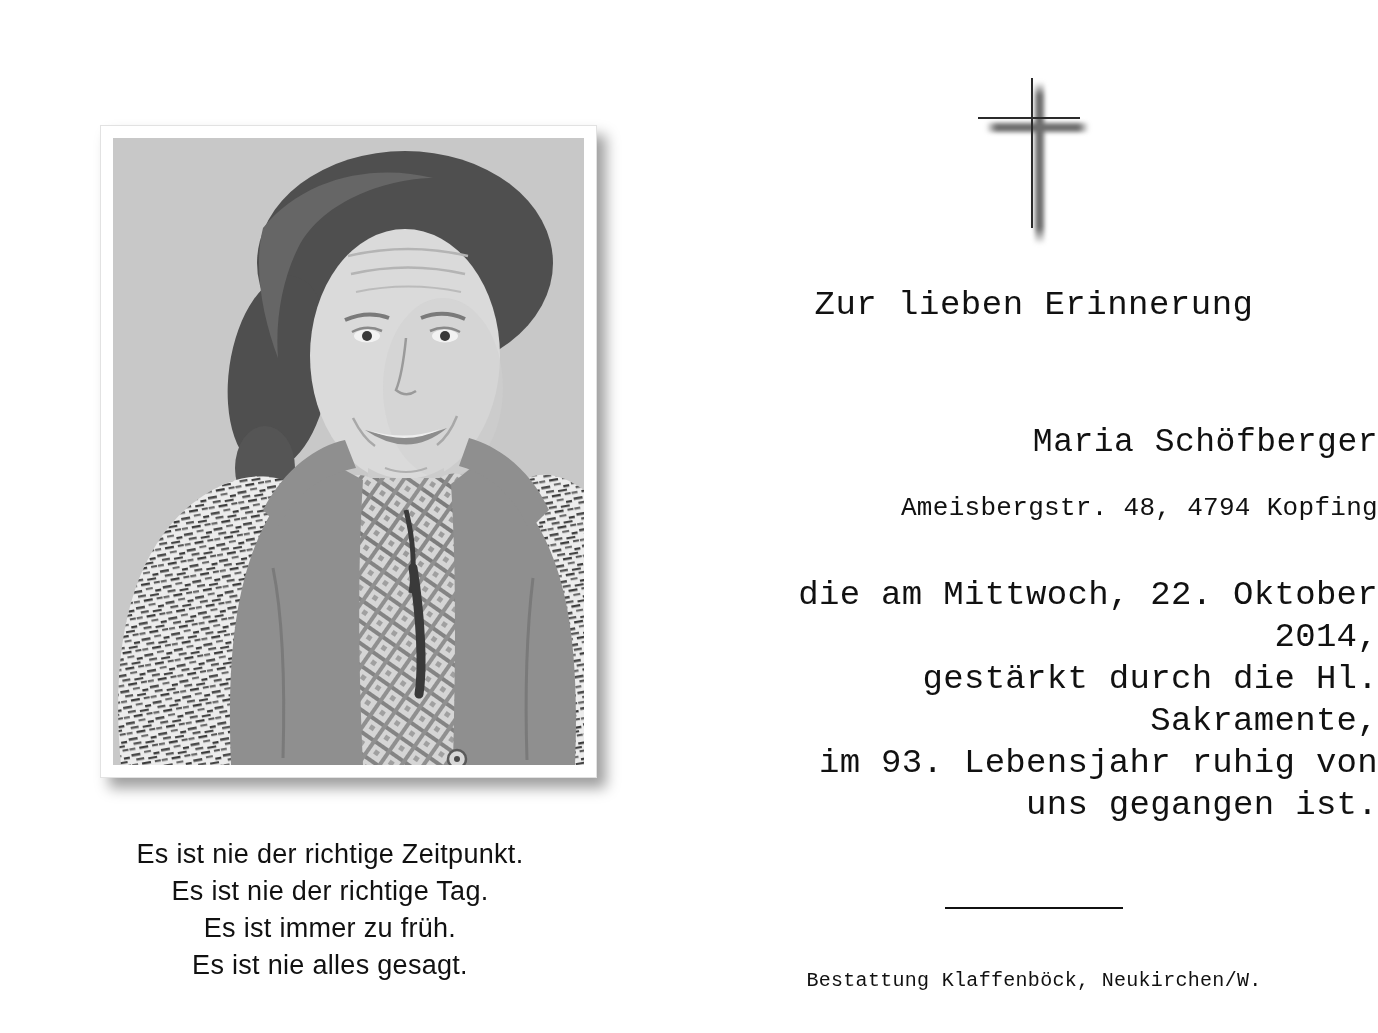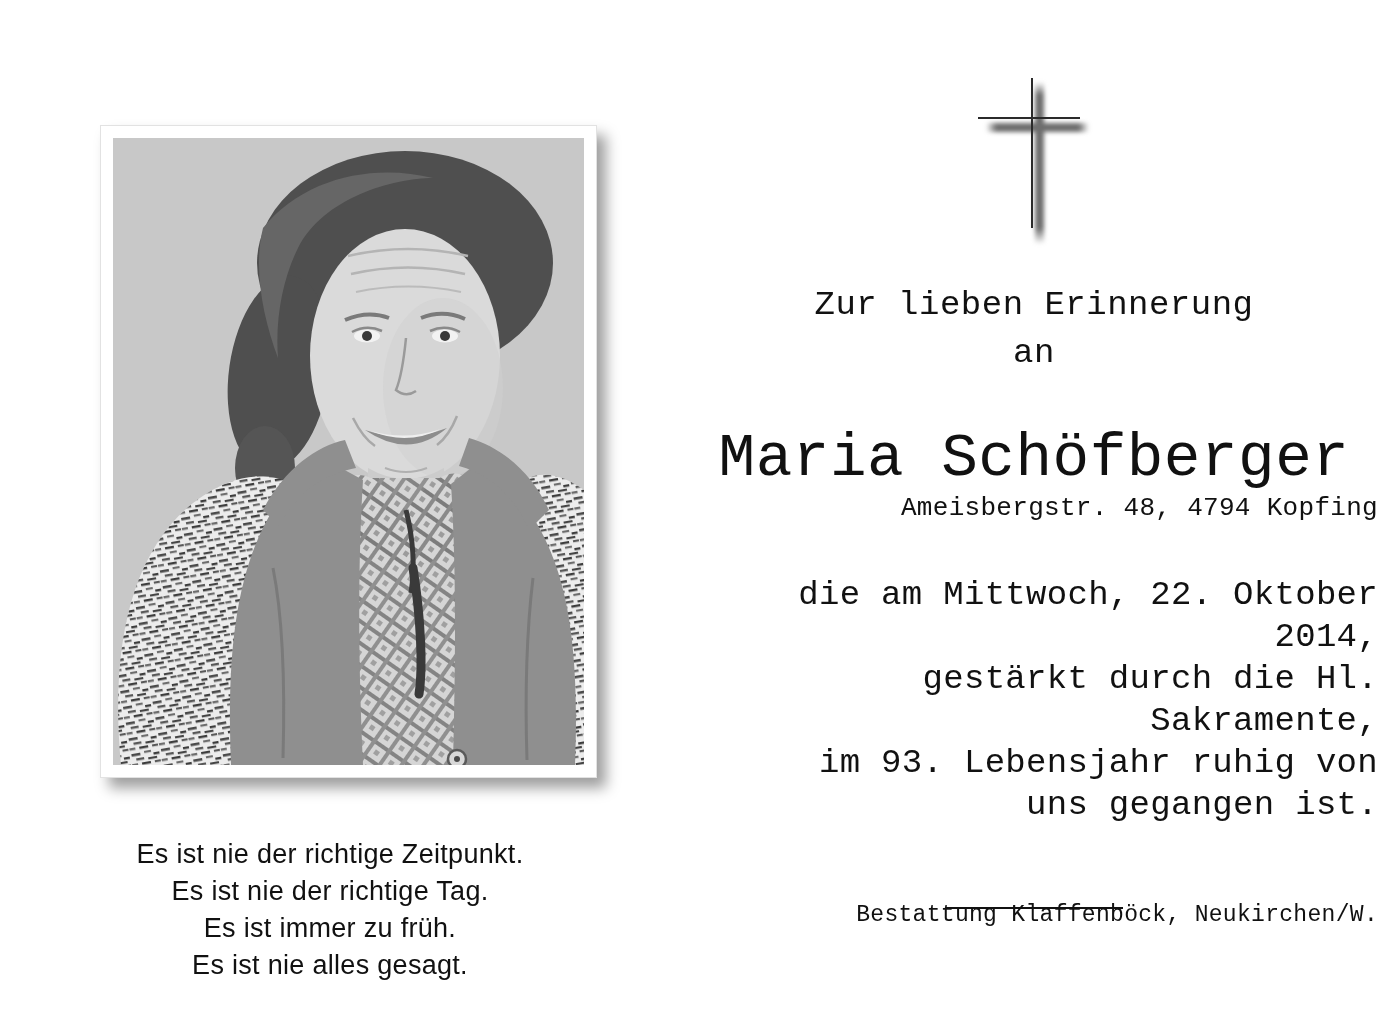--- a/index.html
+++ b/index.html
@@ -44,29 +44,29 @@
     filter:blur(2.2px);
   }
   .cross .thick-h{
     position:absolute;left:11px;top:47px;width:103px;height:9px;
     background:linear-gradient(to right,rgba(110,110,110,0) 0%,#6e6e6e 10%,#6e6e6e 90%,rgba(110,110,110,0) 100%);
     filter:blur(2.2px);
   }
 
   .intro{position:absolute;top:281px;width:100%;text-align:center;
          font-size:34px;line-height:48px;letter-spacing:0.5px;}
-  .name{position:absolute;top:424px;width:100%;text-align:center;
-        font-size:61px;letter-spacing:0.5px;white-space:nowrap;}
+  .name{position:absolute;top:424px;width:100%;text-align:right;
+        font-size:33px;letter-spacing:0.5px;white-space:nowrap;}
   .address{position:absolute;top:493px;width:100%;text-align:right;
         font-size:26px;letter-spacing:0.3px;}
   .obituary{position:absolute;top:574px;width:100%;text-align:right;
         font-size:34px;line-height:42px;letter-spacing:0.3px;}
   .rule{position:absolute;top:907px;left:50%;margin-left:-89px;width:178px;height:2px;background:#111;}
-  .funeral{position:absolute;top:902px;width:100%;text-align:right;
-        font-size:23px;letter-spacing:0.3px;}
+  .funeral{position:absolute;top:969px;width:100%;text-align:center;
+        font-size:20px;letter-spacing:0.3px;}
 </style>
 </head>
 <body>
 
 <div class="card">
 
   <div class="photo-frame">
     <svg viewBox="0 0 471 627" preserveAspectRatio="none">
       <defs>
         <pattern id="speckle" width="30" height="16" patternUnits="userSpaceOnUse" patternTransform="rotate(-10)">
@@ -159,21 +159,20 @@
 
     <div class="cross">
       <div class="thick-v"></div>
       <div class="thick-h"></div>
       <div class="thin-v"></div>
       <div class="thin-h"></div>
     </div>
 
     <div class="intro">
       <div>Zur lieben Erinnerung</div>
-      <div>an</div>
     </div>
 
     <div class="name">Maria Schöfberger</div>
 
     <div class="address">Ameisbergstr. 48, 4794 Kopfing</div>
 
     <div class="obituary">
       <div>die am Mittwoch, 22. Oktober 2014,</div>
       <div>gestärkt durch die Hl. Sakramente,</div>
       <div>im 93. Lebensjahr ruhig von</div>

